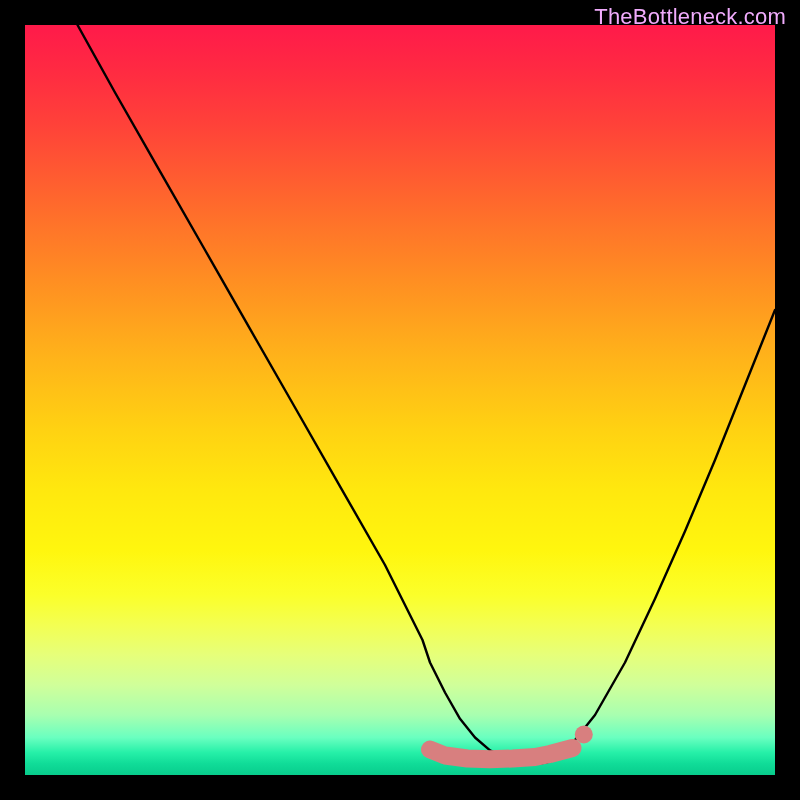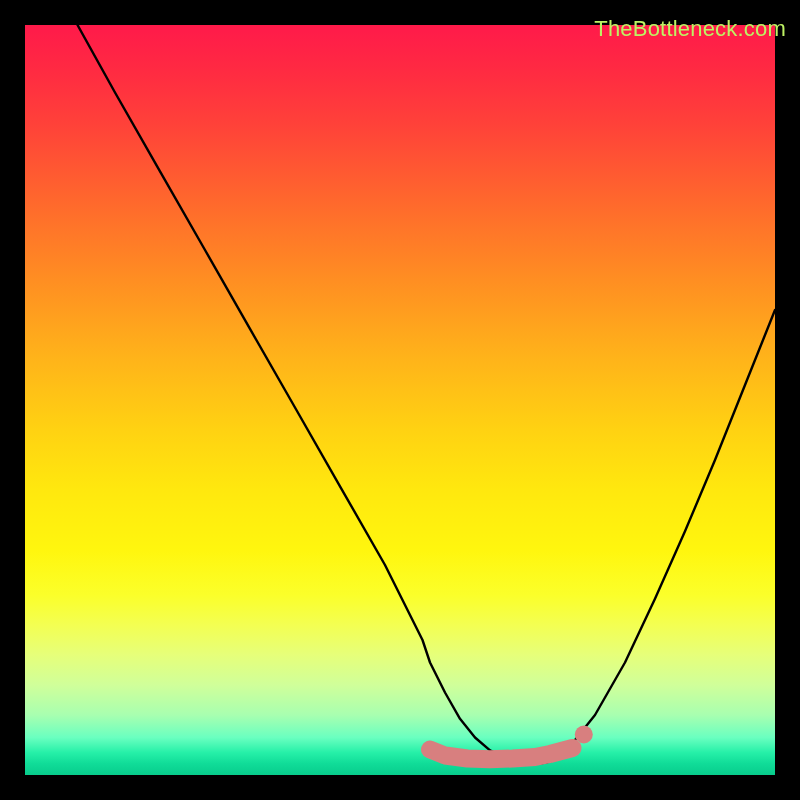--- a/index.html
+++ b/index.html
@@ -5,25 +5,25 @@
   * { margin: 0; padding: 0; box-sizing: border-box; }
   html, body { width: 800px; height: 800px; overflow: hidden; background: #000; }
   .frame {
     position: relative;
     width: 800px;
     height: 800px;
     background: #000;
   }
   .watermark {
     position: absolute;
-    top: 16px;
+    top: 4px;
     right: 14px;
     font-family: Arial, Helvetica, sans-serif;
     font-size: 22px;
-    color: #bef264;
+    color: #f0abfc;
     letter-spacing: 0.2px;
     z-index: 5;
   }
   .plot {
     position: absolute;
     left: 25px;
     top: 25px;
     width: 750px;
     height: 750px;
     overflow: hidden;

